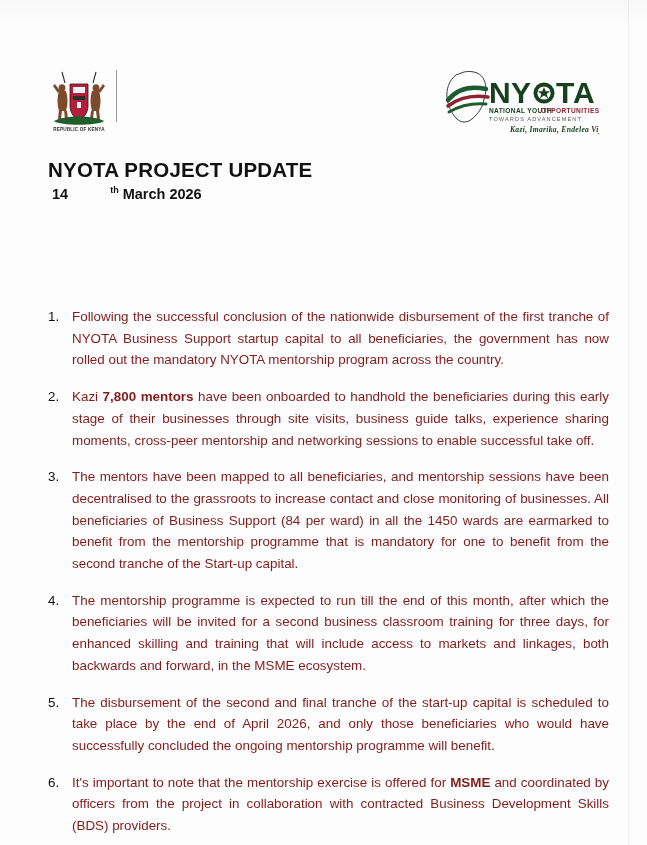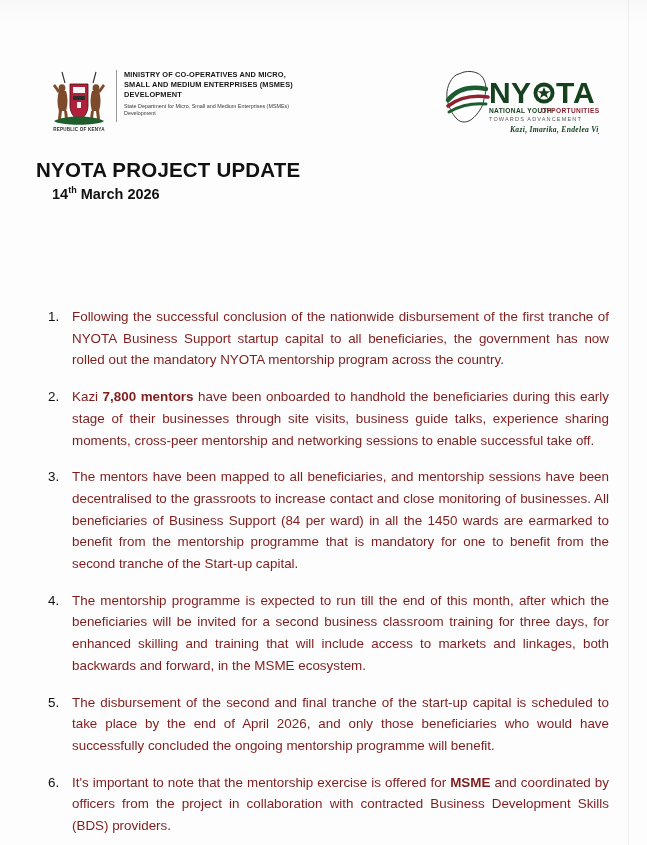--- a/index.html
+++ b/index.html
@@ -91,38 +91,39 @@
     width: 165px;
     height: 74px;
     margin-right: 8px;
   }
   .nyota-svg { display:block; }
 
   
   .doc-title {
     position: absolute;
     top: 158px;
-    left: 36px;
+    left: 48px;
     font-size: 20.5px;
     font-weight: bold;
     letter-spacing: 0.2px;
     color: #111;
   }
   .doc-date {
     position: absolute;
     top: 186px;
     left: 52px;
     font-size: 14.5px;
     font-weight: bold;
     color: #111;
   }
   .doc-date sup {
     font-size: 9px;
     vertical-align: super;
     line-height: 0;
+    margin-left: 42px;
   }
   .section-heading {
     position: absolute;
     top: 234px;
     left: 52px;
     width: 545px;
     font-size: 17.6px;
     font-weight: bold;
     line-height: 1.42;
     letter-spacing: 0.1px;
@@ -196,24 +197,20 @@
           <path d="M27 30 L39 30 L39 34 L27 34 Z" fill="#2b2b2b"></path>
           <path d="M31 36 L35 36 L35 42 L31 42 Z" fill="#f3f3f3"></path>
 
           <path d="M8 55 C18 49,48 49,58 55 C52 60,14 60,8 55 Z" fill="#1f5d2c"></path>
           <text class="coa-caption-svg" x="33" y="65" text-anchor="middle" font-family="Liberation Sans, sans-serif" font-size="4.6" font-weight="bold" fill="#2b2b2b" letter-spacing="0.2">REPUBLIC OF KENYA</text>
         </svg>
       </div>
 
       <div class="divider-vert"></div>
 
-      <div class="ministry-text">
-        <div class="ministry-title">MINISTRY OF CO-OPERATIVES AND MICRO, SMALL AND MEDIUM ENTERPRISES (MSMEs) DEVELOPMENT</div>
-        <div class="ministry-sub">State Department for Micro, Small and Medium Enterprises (MSMEs) Development</div>
-      </div>
     </div>
 
     <div class="nyota-block">
       <svg class="nyota-svg" viewBox="0 0 165 74" width="165" height="74">
 
         <path d="M30 6 C40 4,48 8,50 14 C53 20,52 27,50 33 C49 41,44 48,38 53
                  C33 57,27 57,23 53 C18 48,14 40,13 32 C12 24,15 14,22 9 Z" fill="#ffffff" stroke="#3a3a3a" stroke-width="1"></path>
 
         <path d="M14 34 C24 22,38 20,52 23" stroke="#1d5c2e" stroke-width="4.5" fill="none" stroke-linecap="round"></path>
         <path d="M14 40 C26 31,40 29,54 31" stroke="#8f2230" stroke-width="3.6" fill="none" stroke-linecap="round"></path>

